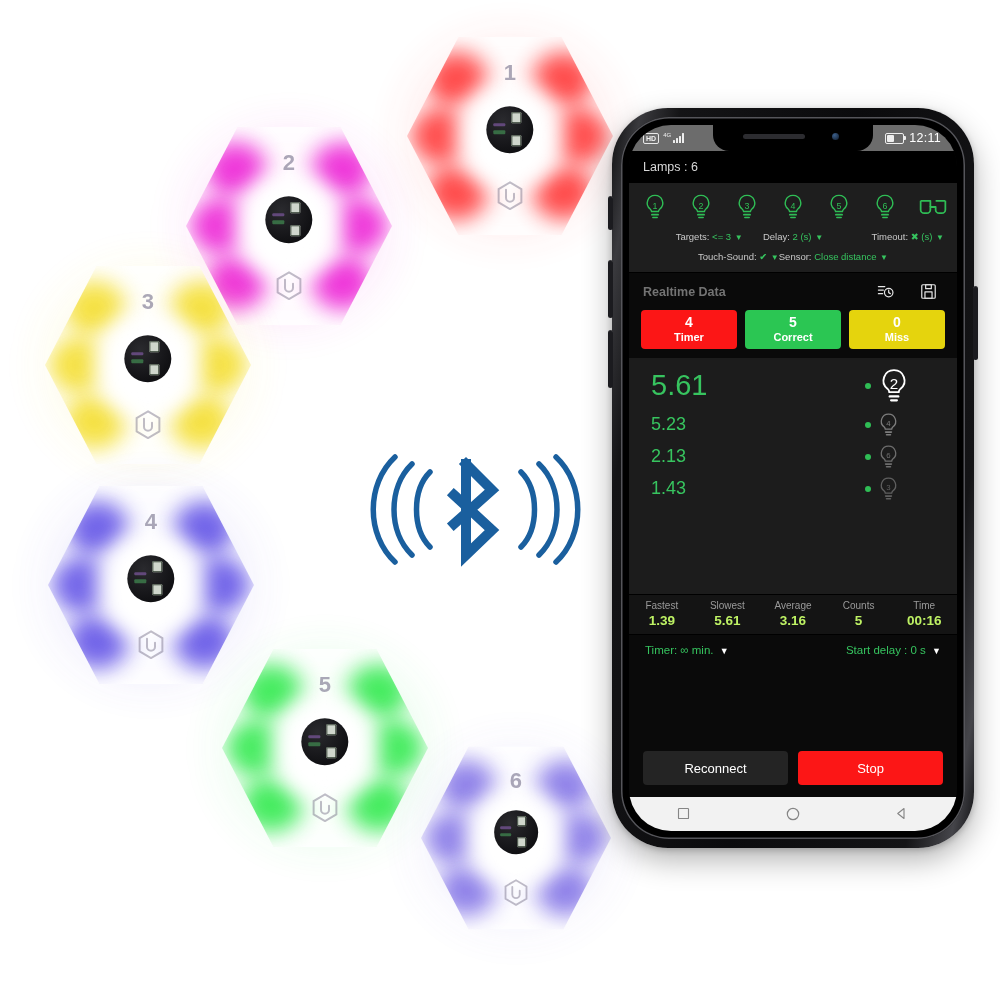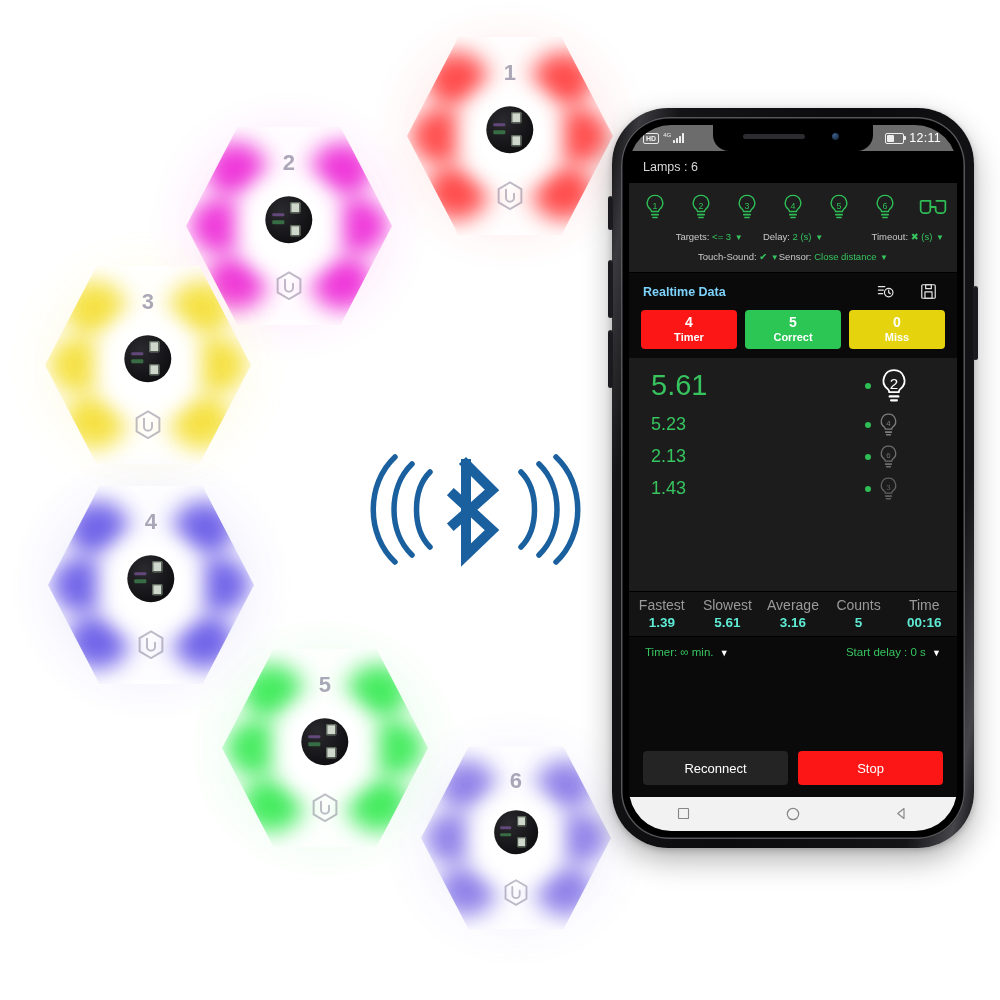--- a/index.html
+++ b/index.html
@@ -139,21 +139,21 @@
   .cfgrow.r1 .cfgitem{flex:1;text-align:right}
   .cfgrow.r1 .cfgitem:nth-child(2){text-align:center}
   .cfgrow.r1 .cfgitem:nth-child(3){text-align:right}
   .cfgrow.r2{justify-content:center;padding-top:7px}
   .cfgval{color:#36c45f}
   .cfgval.x{color:#36c45f}
   .caret{color:#36c45f;font-size:8px;margin-left:1px}
 
   .rtd-head{background:#0a0a0a;display:flex;align-items:center;padding:10px 14px 10px;
     border-top:1px solid #000}
-  .rtd-title{color:#7dd3fc;font-size:12.5px;font-weight:700;flex:1}
+  .rtd-title{color:#737373;font-size:12.5px;font-weight:700;flex:1}
   .rtd-icons{display:flex;gap:26px;align-items:center;padding-right:6px}
   .rtd-icons svg{display:block}
 
   .scores{display:flex;gap:8px;padding:0 12px 9px;background:#0a0a0a}
   .scorebox{flex:1;border-radius:4px;text-align:center;padding:5px 0 6px;color:#fff;
     line-height:1.12}
   .scorebox .n{font-size:14px;font-weight:700}
   .scorebox .l{font-size:11px;font-weight:700}
 
   .rtlist{background:#1c1c1c;flex:1 1 auto;min-height:0;padding:5px 0 2px;overflow:hidden}
@@ -163,22 +163,22 @@
   .rtrow .bulb{flex:0 0 auto;display:flex;align-items:center;justify-content:center}
   .rtrow.i0{height:46px}.rtrow.i0 .tval{font-size:29px}
   .rtrow.i1{height:32px}.rtrow.i1 .tval{font-size:18px}
   .rtrow.i2{height:32px}.rtrow.i2 .tval{font-size:18px}
   .rtrow.i3{height:32px}.rtrow.i3 .tval{font-size:18px}
   .rtrow .rside{display:flex;align-items:center;width:74px;justify-content:flex-start}
 
   .stats{background:#141414;border-top:1px solid #000;padding:5px 0 6px}
   .statsrow{display:flex;text-align:center}
   .statsrow .c{flex:1}
-  .stats .hd{color:#9a9a9a;font-size:14px;padding-bottom:2px}
-  .stats .vl{color:#5eead4;font-size:13.5px;font-weight:700}
+  .stats .hd{color:#9a9a9a;font-size:10px;padding-bottom:2px}
+  .stats .vl{color:#bef264;font-size:13.5px;font-weight:700}
 
   .timerrow{background:#0a0a0a;display:flex;align-items:center;padding:9px 16px;
     border-top:1px solid #000}
   .timerrow .left{flex:1;color:#36c45f;font-size:11.5px}
   .timerrow .right{color:#36c45f;font-size:11.5px}
   .timerrow .wcaret{color:#fff;font-size:9px;margin-left:3px}
 
   .spacer{flex:1 1 auto;background:#0a0a0a;min-height:4px}
 
   .actions{background:#0a0a0a;display:flex;gap:10px;padding:0 14px 12px}

